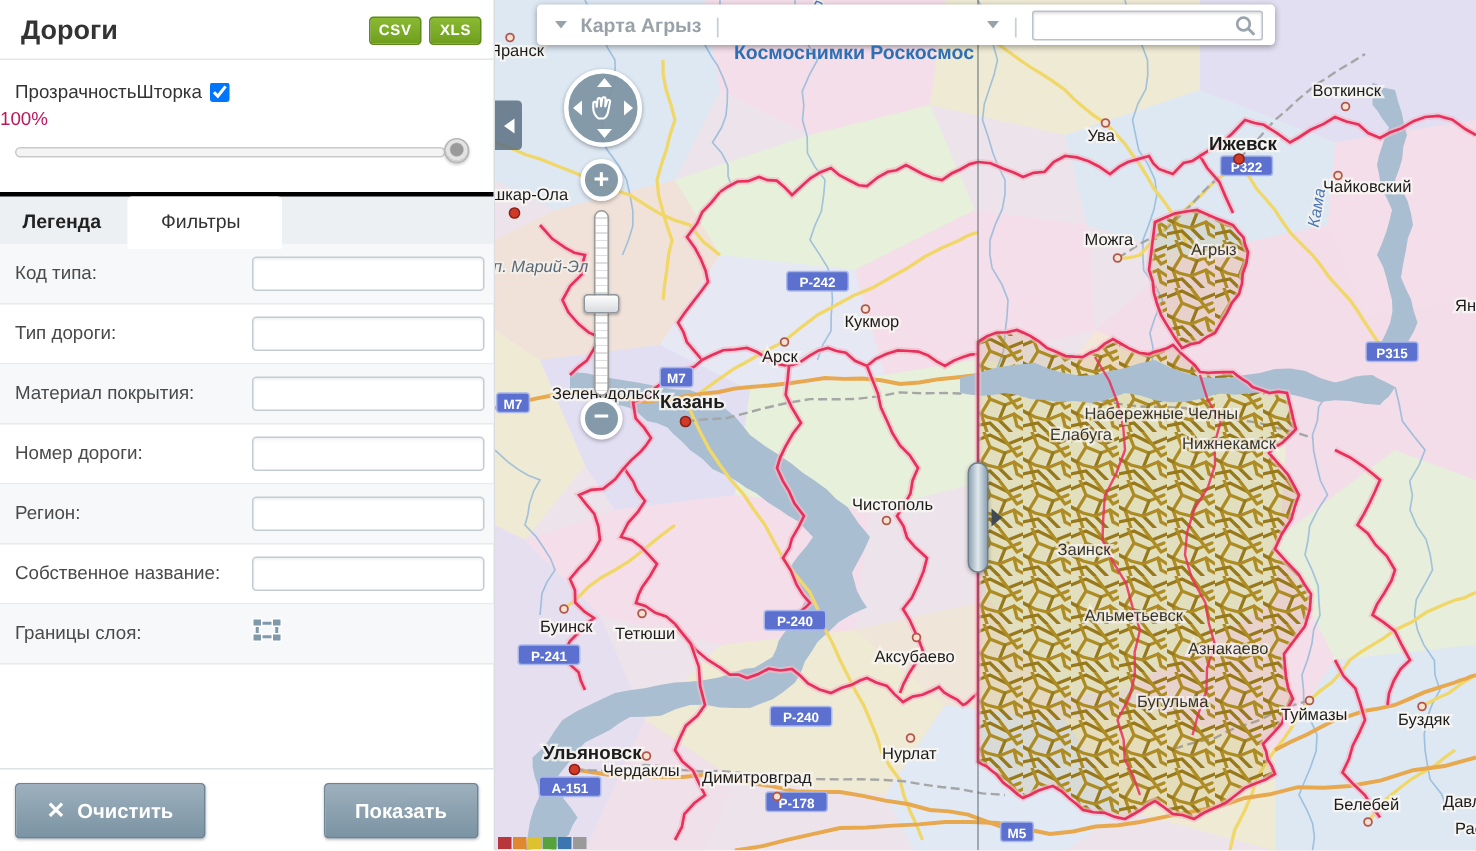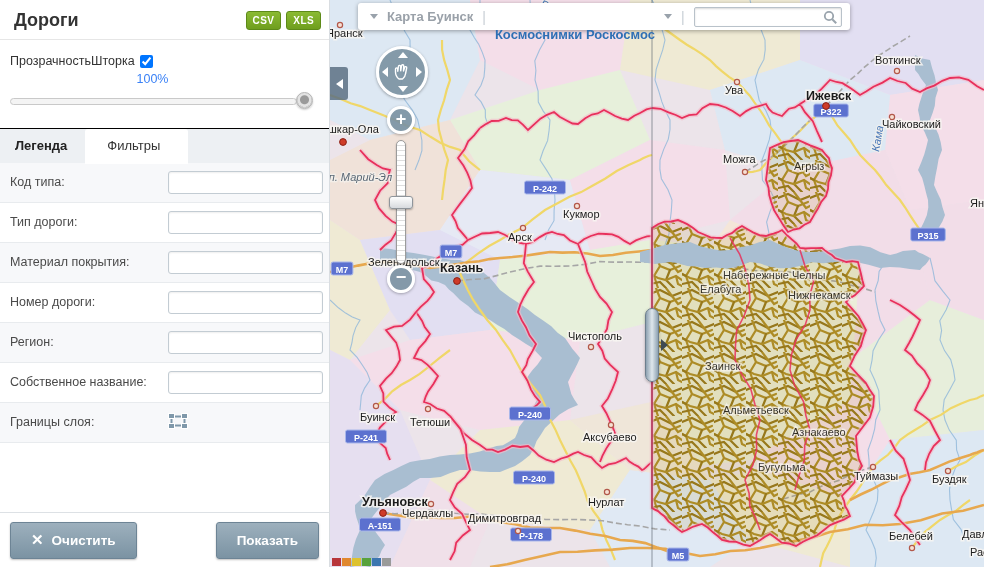--- a/index.html
+++ b/index.html
@@ -8,25 +8,25 @@
 
   
   .sidebar { position:absolute; left:0; top:0; width:330px; height:567px; background:#fff; border-right:1px solid #d9dde1; }
   .sb-header { display:flex; align-items:center; justify-content:space-between; padding:10px 8px 8px 14px; border-bottom:1px solid #e6e6e6; }
   .sb-title { font-size:18px; font-weight:bold; color:#333; }
   .exp-btns { display:flex; gap:5px; }
   .exp-btn { font-size:10px; font-weight:bold; color:#fff; background:linear-gradient(#8aba33,#6f9e1e); border:1px solid #5d8a18; border-radius:3px; padding:3px 6px; letter-spacing:.4px; cursor:pointer; }
   .transp-row { display:flex; align-items:center; justify-content:flex-start; padding:14px 8px 0 10px; }
   .transp-label { font-size:12.5px; color:#333; }
   .curtain { display:flex; align-items:center; gap:5px; font-size:12.5px; color:#333; }
-  .pct { text-align:center; font-size:12.5px; color:#3b82f6; padding:4px 24px 2px 0; }
+  .pct { text-align:left; font-size:12.5px; color:#be185d; padding:4px 24px 2px 0; }
   .slider-wrap { position:relative; margin:4px 10px 0 10px; height:20px; }
   .slider-track { position:absolute; left:0; right:22px; top:6px; height:7px; background:#f4f4f4; border:1px solid #c9c9c9; border-radius:5px; }
   .slider-knob { position:absolute; right:6px; top:0; width:17px; height:17px; border-radius:50%; background:radial-gradient(circle at 50% 45%, #9a9a9a 0 4px, #e3e3e3 5px 7px, #cfcfcf 7px); border:1px solid #b5b5b5; box-shadow:0 1px 2px rgba(0,0,0,.2); }
-  .tabs { display:flex; background:#edf0f3; margin-top:16px; height:35px; border-top:1px solid #000000; }
+  .tabs { display:flex; background:#edf0f3; margin-top:16px; height:35px; border-top:3px solid #000000; }
   .tab { font-size:13px; color:#333; padding:9px 18px 0 15px; cursor:pointer; }
   .tab.inactive { font-weight:bold; color:#222; }
   .tab.active { background:#fff; border-radius:3px 3px 0 0; margin-top:0; height:35px; padding:9px 28px 0 22px; }
   .form { }
   .frow { display:flex; align-items:center; justify-content:space-between; padding:8px 6px 8px 10px; border-bottom:1px solid #e8ebee; min-height:40px; }
   .frow:nth-child(odd) { background:#f7f8fa; }
   .flabel { font-size:12.5px; color:#4a4a4a; width:150px; line-height:1.35; }
   .finput { width:155px; height:23px; border:1px solid #c3ccd3; border-radius:3px; box-shadow:inset 0 1px 2px rgba(0,0,0,.07); font-size:12px; padding:0 5px; }
   .bounds-icon { width:155px; }
   .footer { position:absolute; left:0; bottom:0; width:100%; height:55px; border-top:1px solid #dde1e5; background:#fff; display:flex; align-items:center; justify-content:space-between; padding:0 10px; }
@@ -364,21 +364,21 @@
         <text x="393" y="279" font-size="11" fill="#1c1c1c" font-family="Liberation Sans, sans-serif" style="paint-order:stroke;stroke:rgba(248,246,242,.85);stroke-width:3px" opacity=".85">Набережные Челны</text>
         <text x="458" y="299" font-size="11" fill="#1c1c1c" font-family="Liberation Sans, sans-serif" style="paint-order:stroke;stroke:rgba(248,246,242,.85);stroke-width:3px" opacity=".85">Нижнекамск</text>
         <text x="375" y="370" font-size="11" fill="#1c1c1c" font-family="Liberation Sans, sans-serif" style="paint-order:stroke;stroke:rgba(248,246,242,.85);stroke-width:3px" opacity=".85">Заинск</text>
         <text x="393" y="414" font-size="11" fill="#1c1c1c" font-family="Liberation Sans, sans-serif" style="paint-order:stroke;stroke:rgba(248,246,242,.85);stroke-width:3px" opacity=".85">Альметьевск</text>
         <text x="462" y="436" font-size="11" fill="#1c1c1c" font-family="Liberation Sans, sans-serif" style="paint-order:stroke;stroke:rgba(248,246,242,.85);stroke-width:3px" opacity=".85">Азнакаево</text>
         <text x="428" y="471" font-size="11" fill="#1c1c1c" font-family="Liberation Sans, sans-serif" style="paint-order:stroke;stroke:rgba(248,246,242,.85);stroke-width:3px" opacity=".85">Бугульма</text>
       </svg>
 
     <div class="topbar">
       <span class="caret"></span>
-      <span class="lyr-left">Карта Буинск</span>
+      <span class="lyr-left">Карта Агрыз</span>
       <span class="tsep">|</span>
       <span class="lyr-right">Космоснимки Роскосмос</span>
       <span class="caret"></span>
       <span class="tsep">|</span>
       <span class="searchwrap">
         <input value="" style="">
         <svg class="mag" width="15" height="15" viewBox="0 0 15 15">
           <circle cx="6" cy="6" r="4.2" fill="none" stroke="#9aa4ad" stroke-width="1.8"></circle>
           <line x1="9.2" y1="9.2" x2="13.2" y2="13.2" stroke="#9aa4ad" stroke-width="2"></line>
         </svg>

